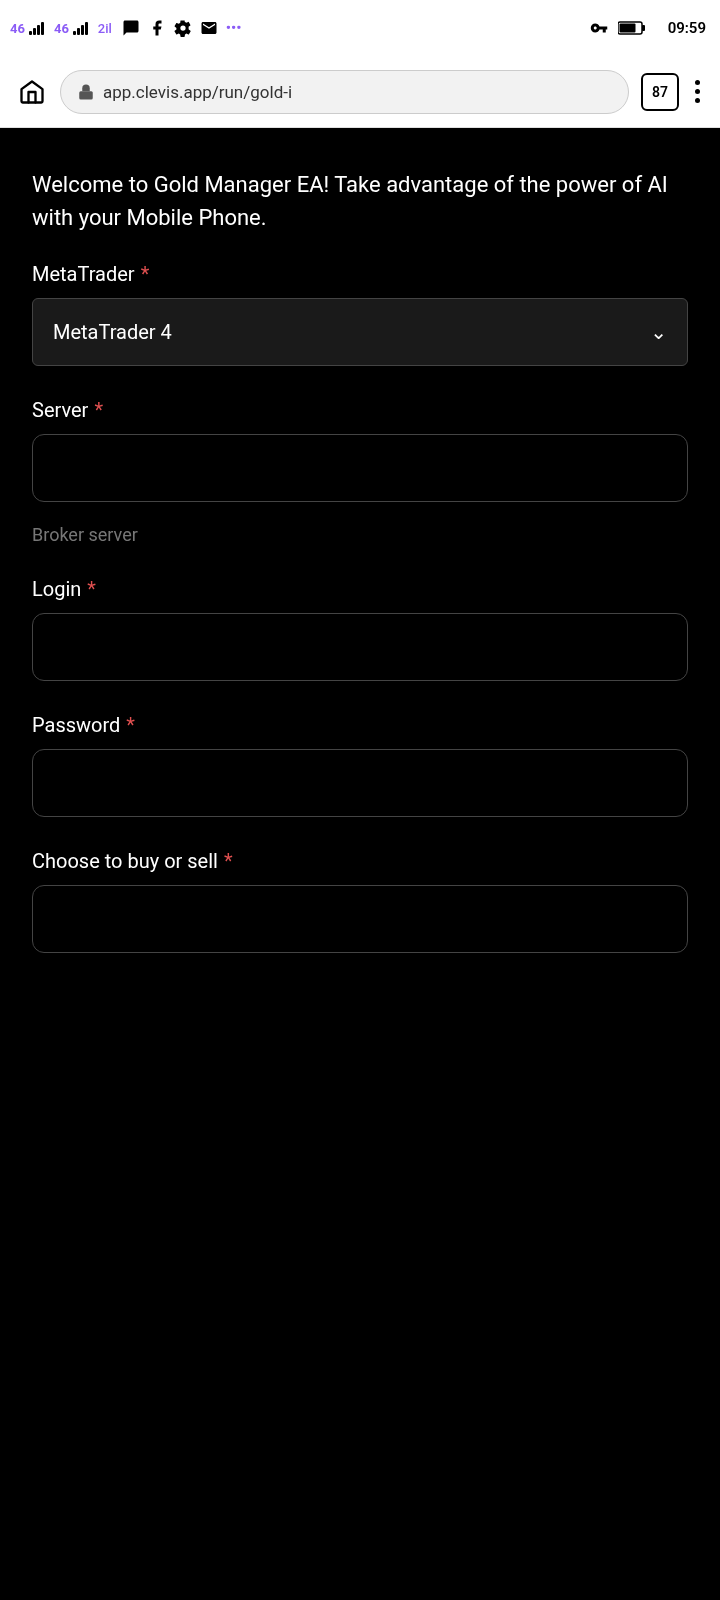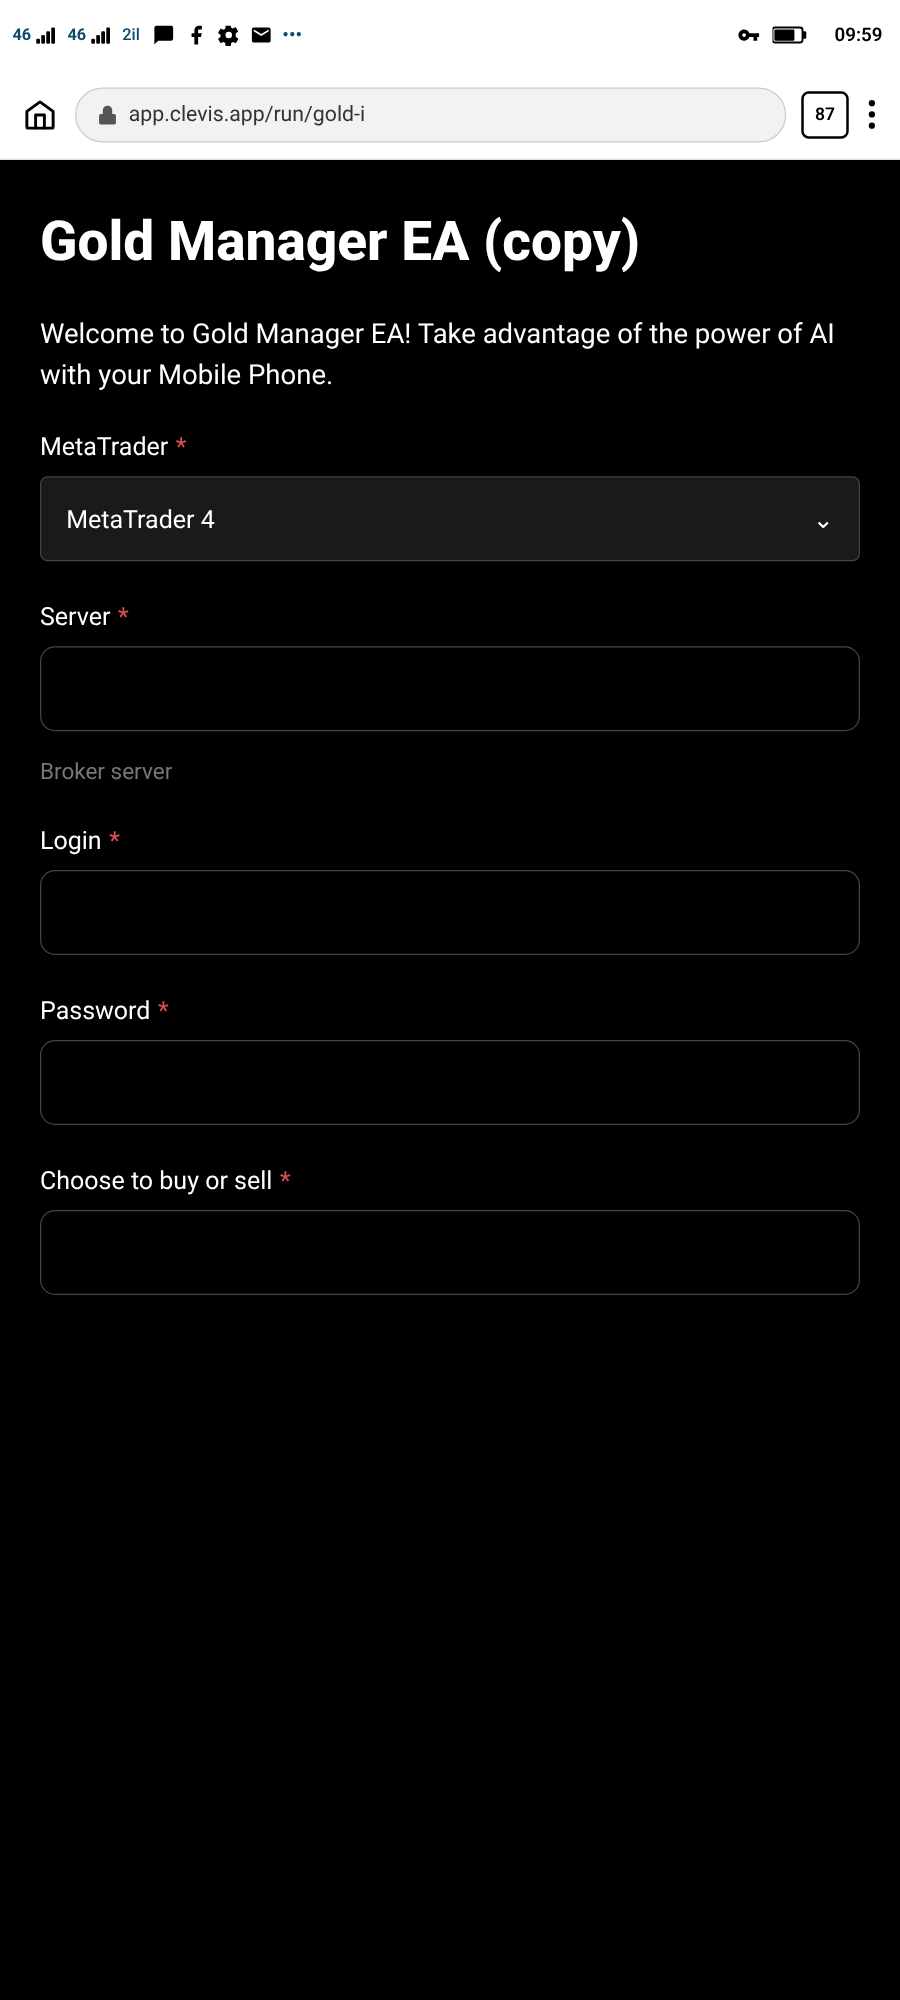--- a/index.html
+++ b/index.html
@@ -27,21 +27,21 @@
       align-items: center;
       justify-content: space-between;
       padding: 0 14px 0 10px;
     }
 
     .status-bar-left {
       display: flex;
       align-items: center;
       gap: 4px;
       font-size: 13px;
-      color: #0c4a6e;
+      color: #8b5cf6;
       font-weight: 500;
       text-align: center;
     }
 
     .status-bar-right {
       display: flex;
       align-items: center;
       gap: 6px;
       font-size: 13px;
       color: #000;
@@ -301,21 +301,20 @@
   <div class="tab-count">87</div>
   <div class="menu-dots">
     <div class="menu-dot"></div>
     <div class="menu-dot"></div>
     <div class="menu-dot"></div>
   </div>
 </div>
 
 <div class="main-content">
 
-  <h1 class="page-title">Gold Manager EA (copy)</h1>
 
   <p class="page-description">Welcome to Gold Manager EA! Take advantage of the power of AI with your Mobile Phone.</p>
 
   <div class="form-group">
     <div class="form-label">
       <span>MetaTrader</span>
       <span class="required-star">*</span>
     </div>
     <div class="form-select">
       <span>MetaTrader 4</span>

